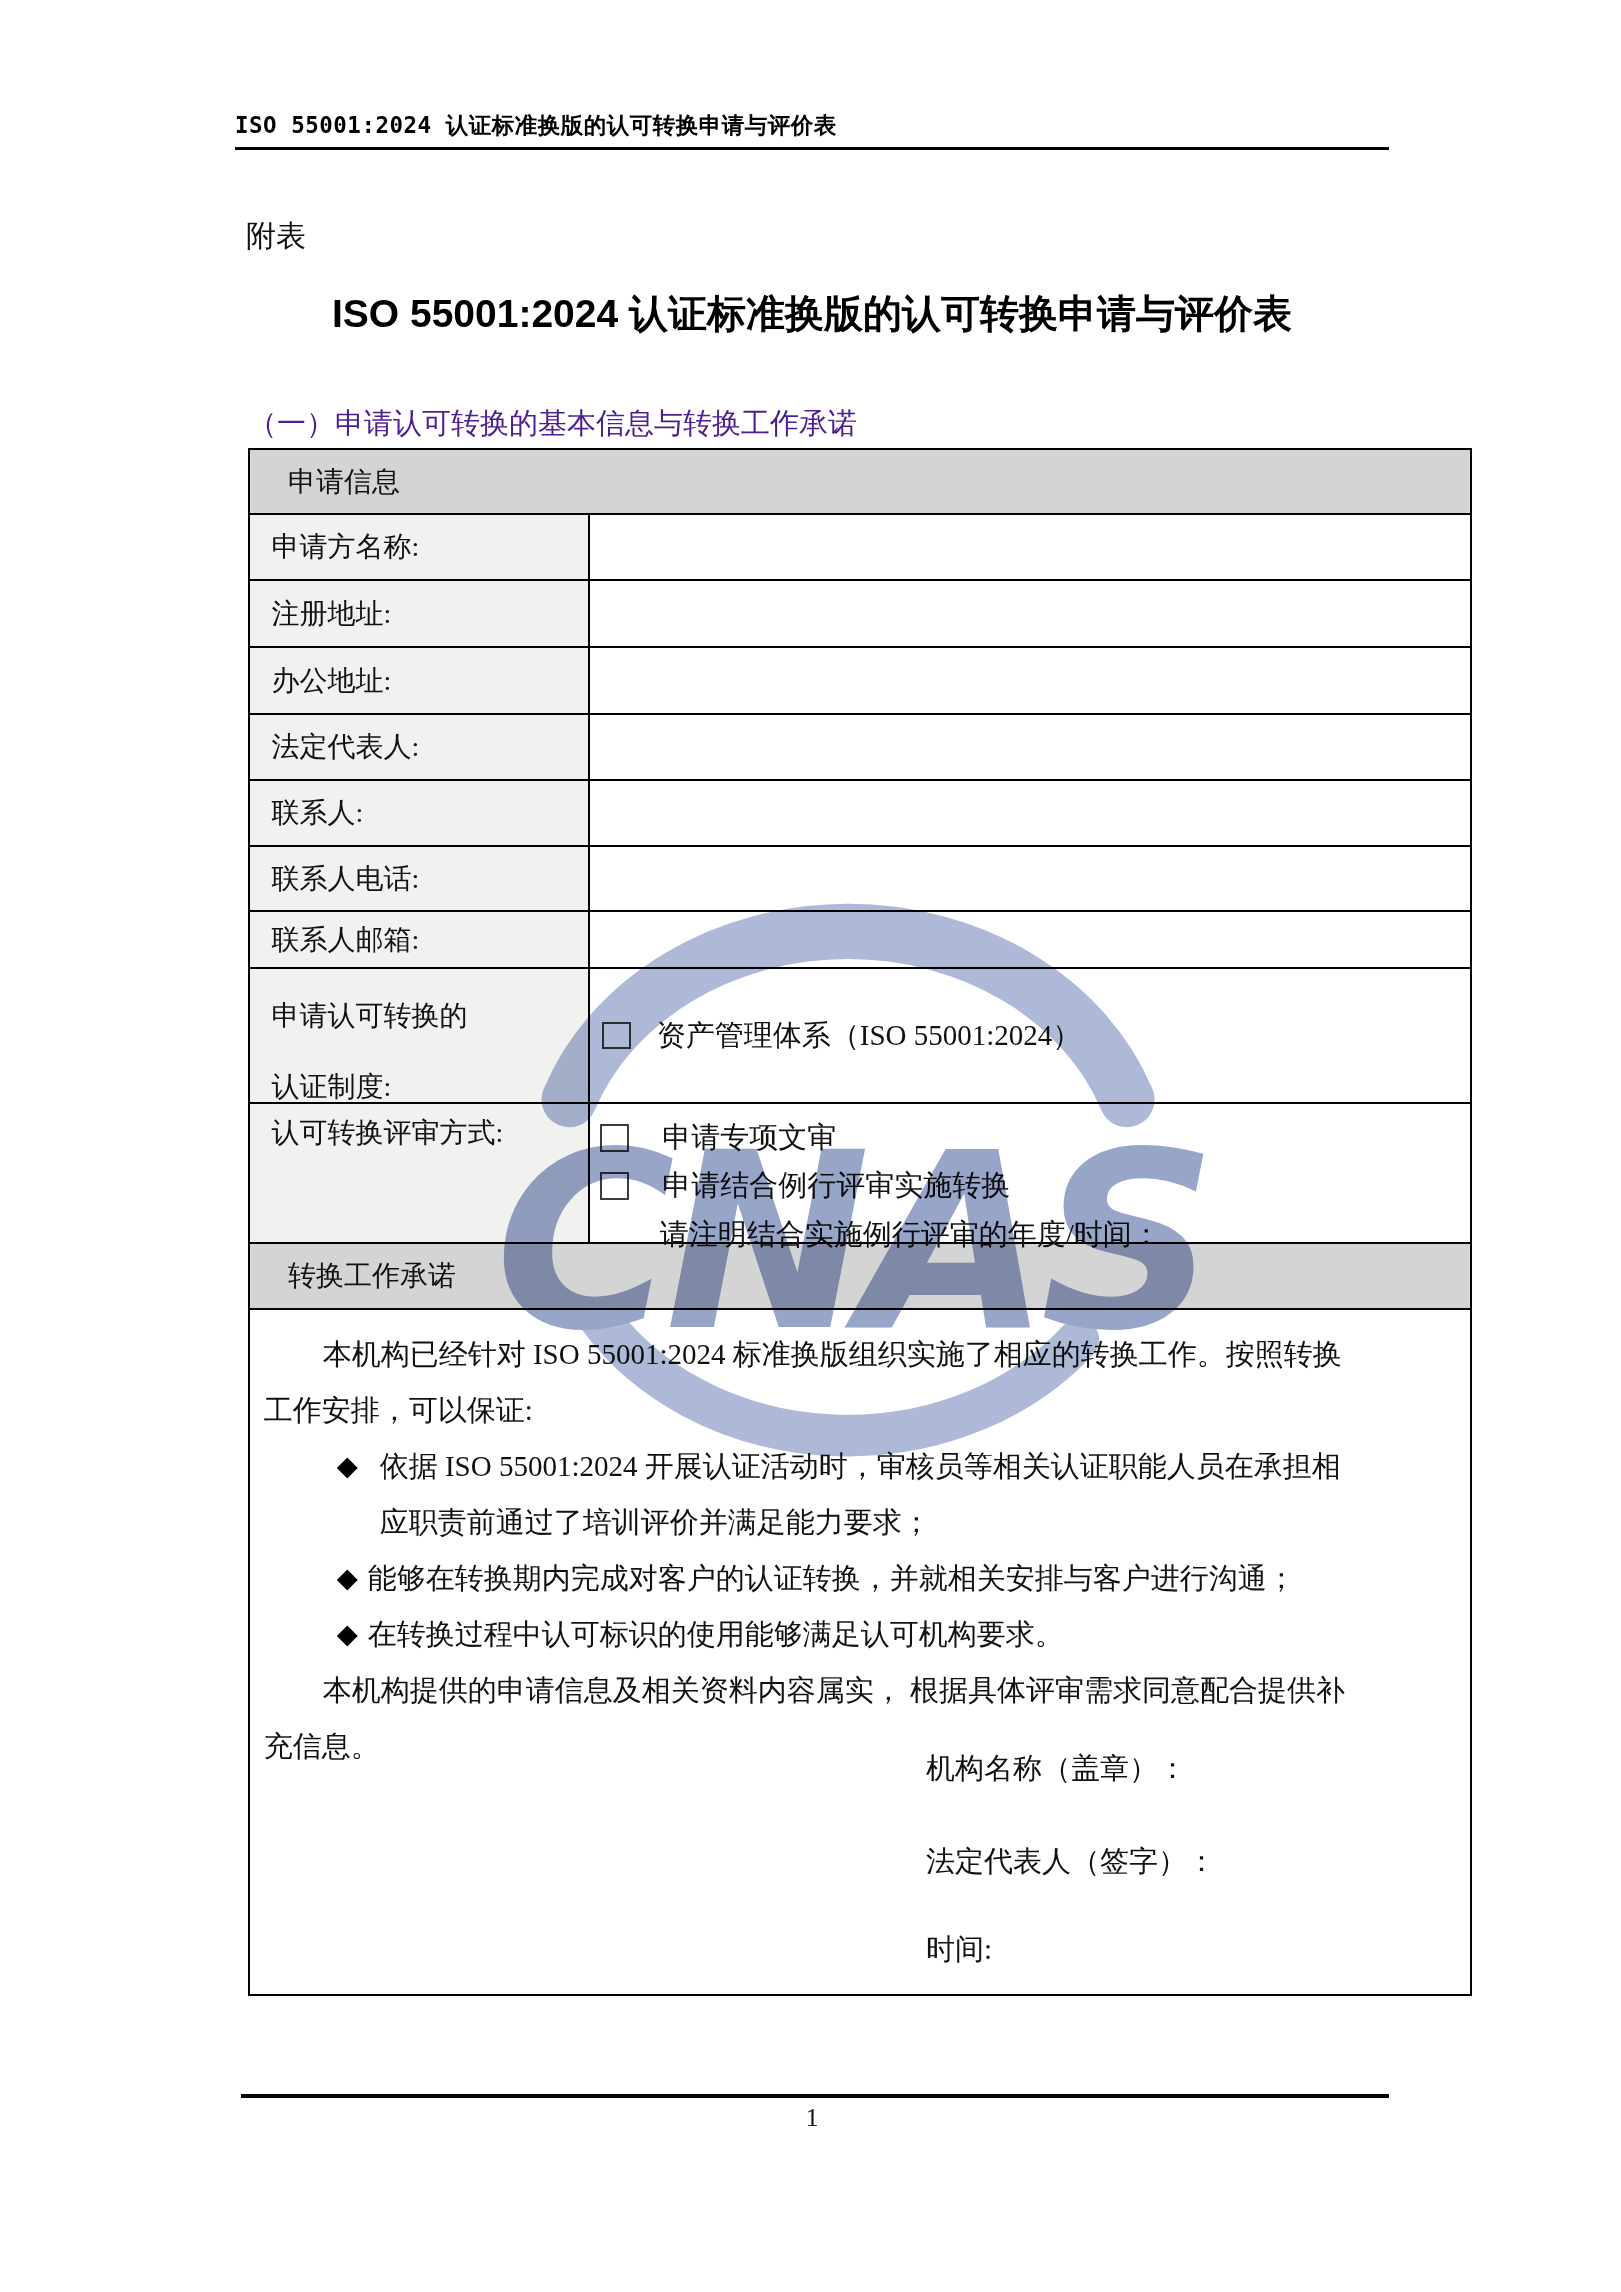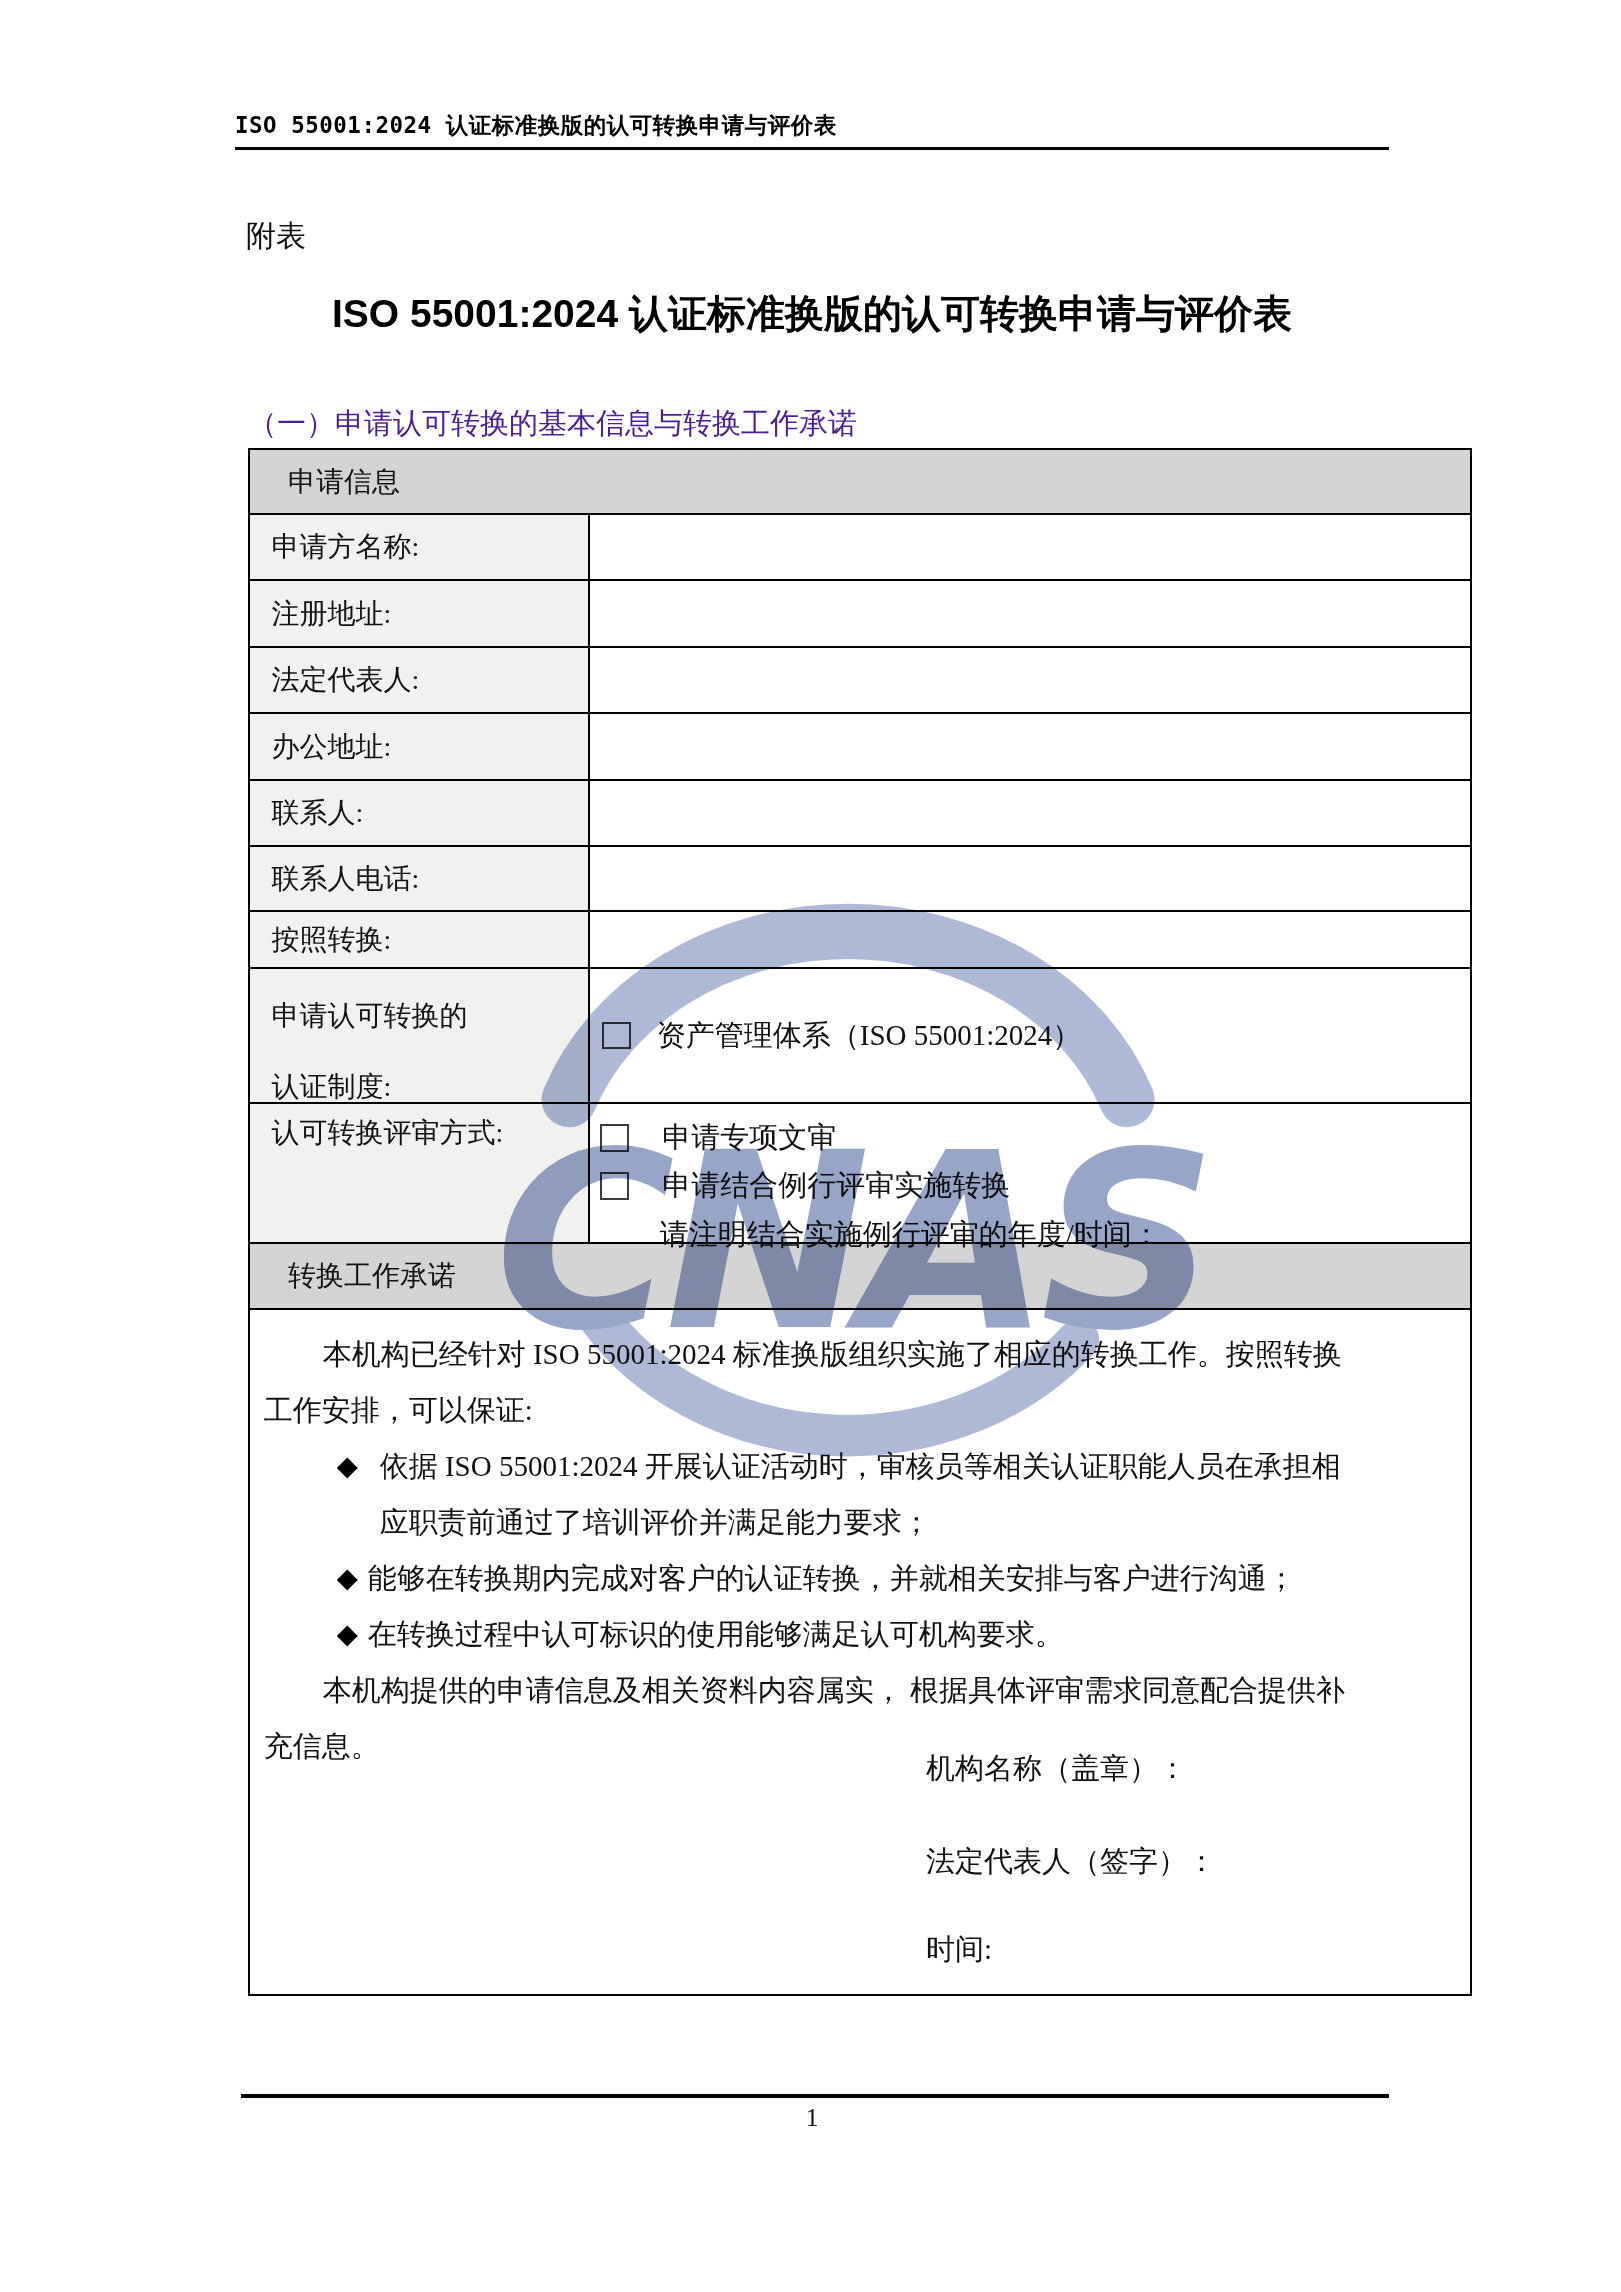--- a/index.html
+++ b/index.html
@@ -77,47 +77,47 @@
         <span>申请方名称:</span>
       </div>
     <div class="val"></div>
   </div>
   <div class="row h68">
     <div class="lab">
         <span>注册地址:</span>
       </div>
     <div class="val"></div>
   </div>
+  <div class="row h68">
+    <div class="lab">
+        <span>办公地址:</span>
+      </div>
+    <div class="val"></div>
+  </div>
   <div class="row h67">
     <div class="lab">
         <span>法定代表人:</span>
-      </div>
-    <div class="val"></div>
-  </div>
-  <div class="row h68">
-    <div class="lab">
-        <span>办公地址:</span>
       </div>
     <div class="val"></div>
   </div>
   <div class="row h67">
     <div class="lab">
         <span>联系人:</span>
       </div>
     <div class="val"></div>
   </div>
   <div class="row h66">
     <div class="lab">
         <span>联系人电话:</span>
       </div>
     <div class="val"></div>
   </div>
   <div class="row h58">
     <div class="lab">
-        <span>按照转换:</span>
+        <span>联系人邮箱:</span>
       </div>
     <div class="val"></div>
   </div>
 
   <div class="row r8">
     <div class="lab lab8">
       <div>申请认可转换的</div>
       <div>认证制度:</div>
     </div>
     <div class="val val8">

